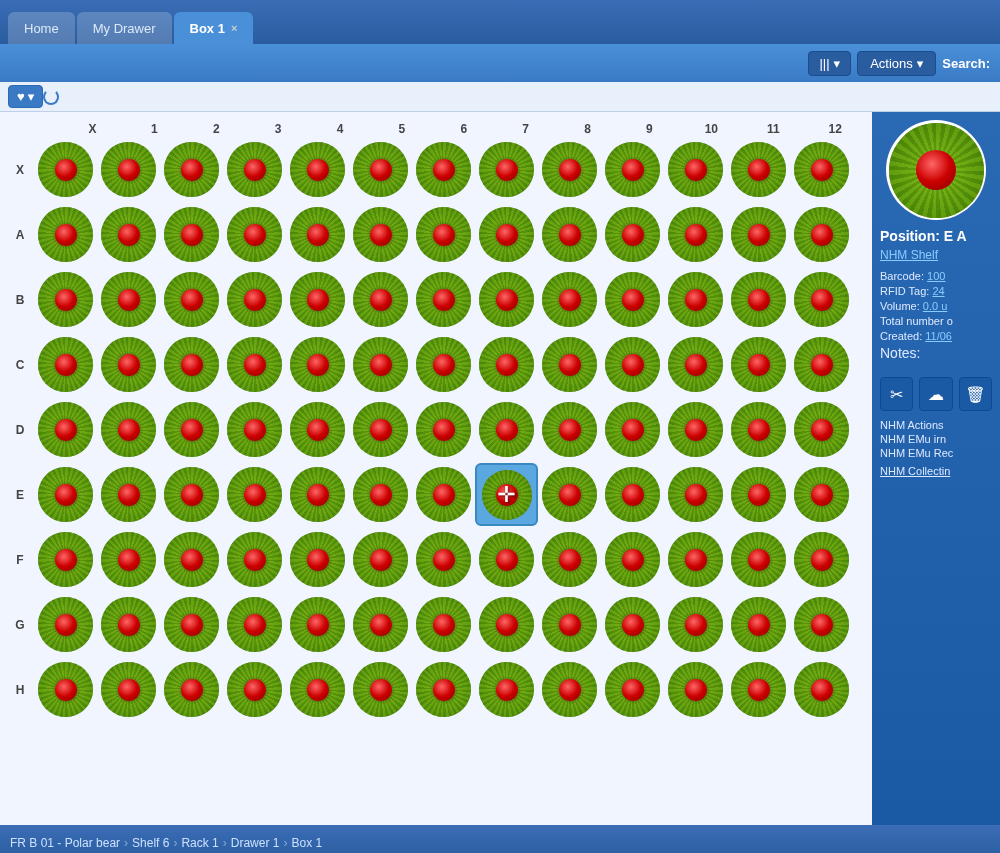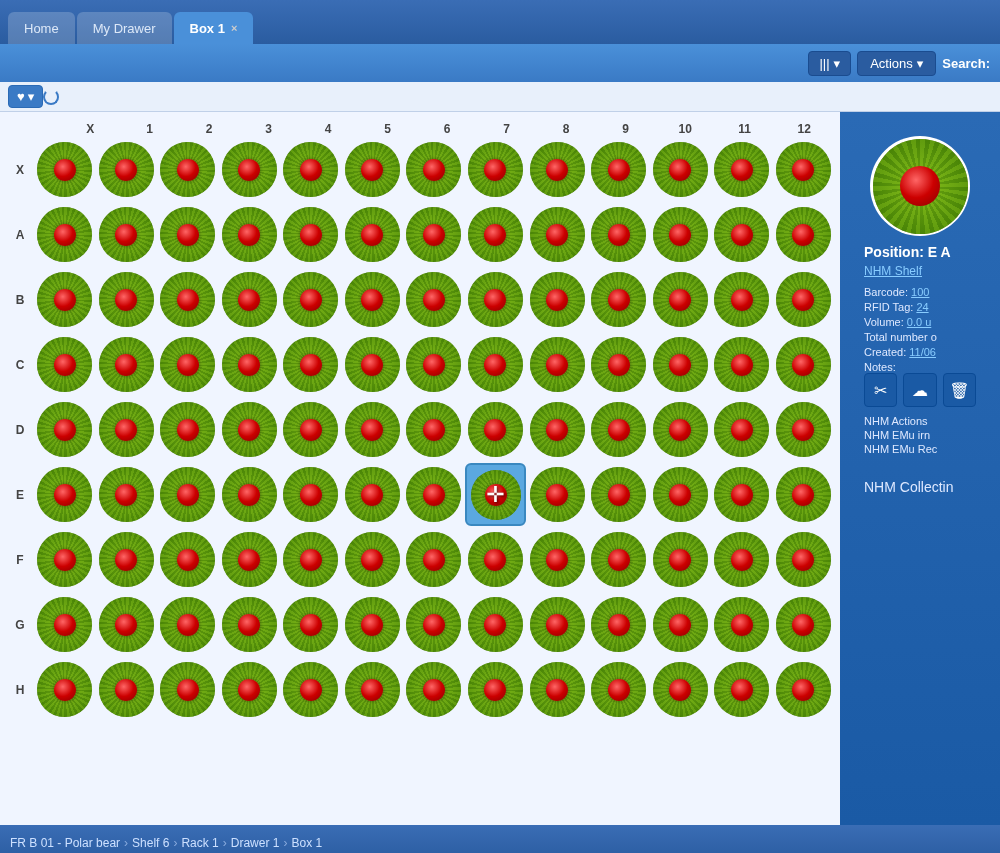--- a/index.html
+++ b/index.html
@@ -226,23 +226,23 @@
       position: absolute;
       font-size: 22px;
       color: #fff;
       z-index: 10;
       text-shadow: 1px 1px 3px rgba(0,0,0,0.7);
       pointer-events: none;
     }
 
     
     .side-panel {
-      width: 160px;
+      width: 128px;
       background: linear-gradient(to bottom, #2a6ab5, #1a5aa5);
-      padding: 24px;
+      padding: 8px;
       overflow-y: auto;
       color: #fff;
       font-size: 11px;
     }
     .side-panel-img {
       width: 100px;
       height: 100px;
       border-radius: 50%;
       background: #fff;
       display: flex;
@@ -305,23 +305,23 @@
       margin-bottom: 3px;
       white-space: nowrap;
       overflow: hidden;
       text-overflow: ellipsis;
     }
     .detail-link {
       color: #88ccff;
       text-decoration: underline;
     }
     .notes-label {
-      font-size: 11px;
+      font-size: 14px;
       color: #dde8ff;
-      margin-bottom: 0;
+      margin-bottom: 16px;
     }
     .action-icons {
       display: flex;
       gap: 6px;
       margin-bottom: 8px;
     }
     .action-icon-btn {
       background: #1a5aa5;
       border: 1px solid #0a4a95;
       border-radius: 4px;
@@ -336,23 +336,24 @@
     }
     .catalogue-item {
       font-size: 11px;
       color: #dde8ff;
       margin-bottom: 2px;
       white-space: nowrap;
       overflow: hidden;
       text-overflow: ellipsis;
     }
     .collecting-item {
-      font-size: 14px;
+      font-size: 11px;
       color: #dde8ff;
-      margin-top: 24px;
+      margin-top: 6px;
+      text-decoration: underline;
     }
 
     
     .breadcrumb {
       background: linear-gradient(to bottom, #3a6db5, #2a5ca0);
       height: 36px;
       display: flex;
       align-items: center;
       padding: 0 10px;
       font-size: 12px;

